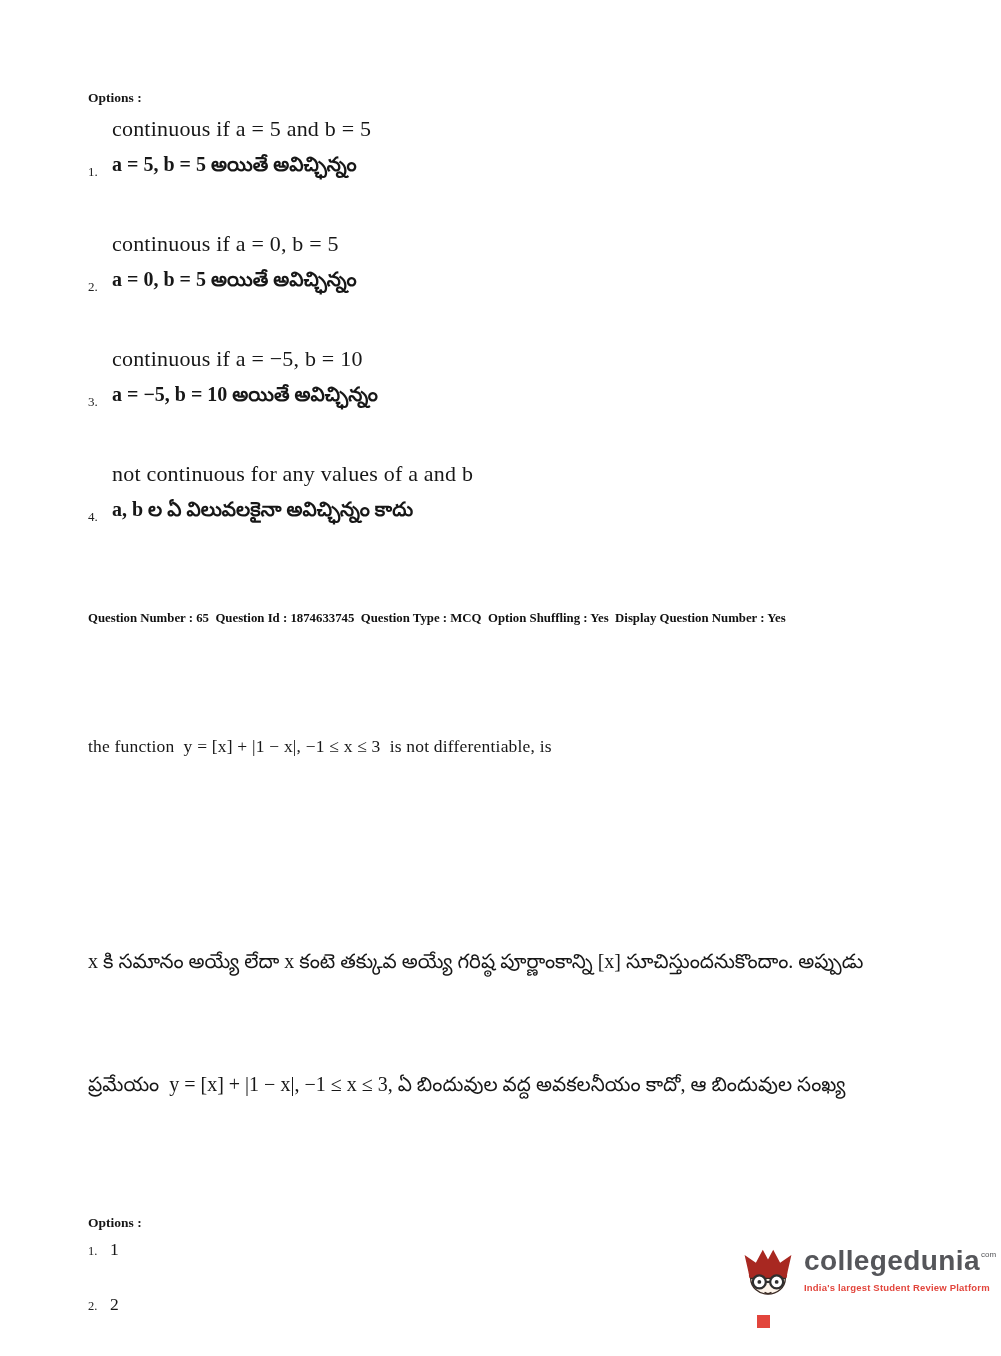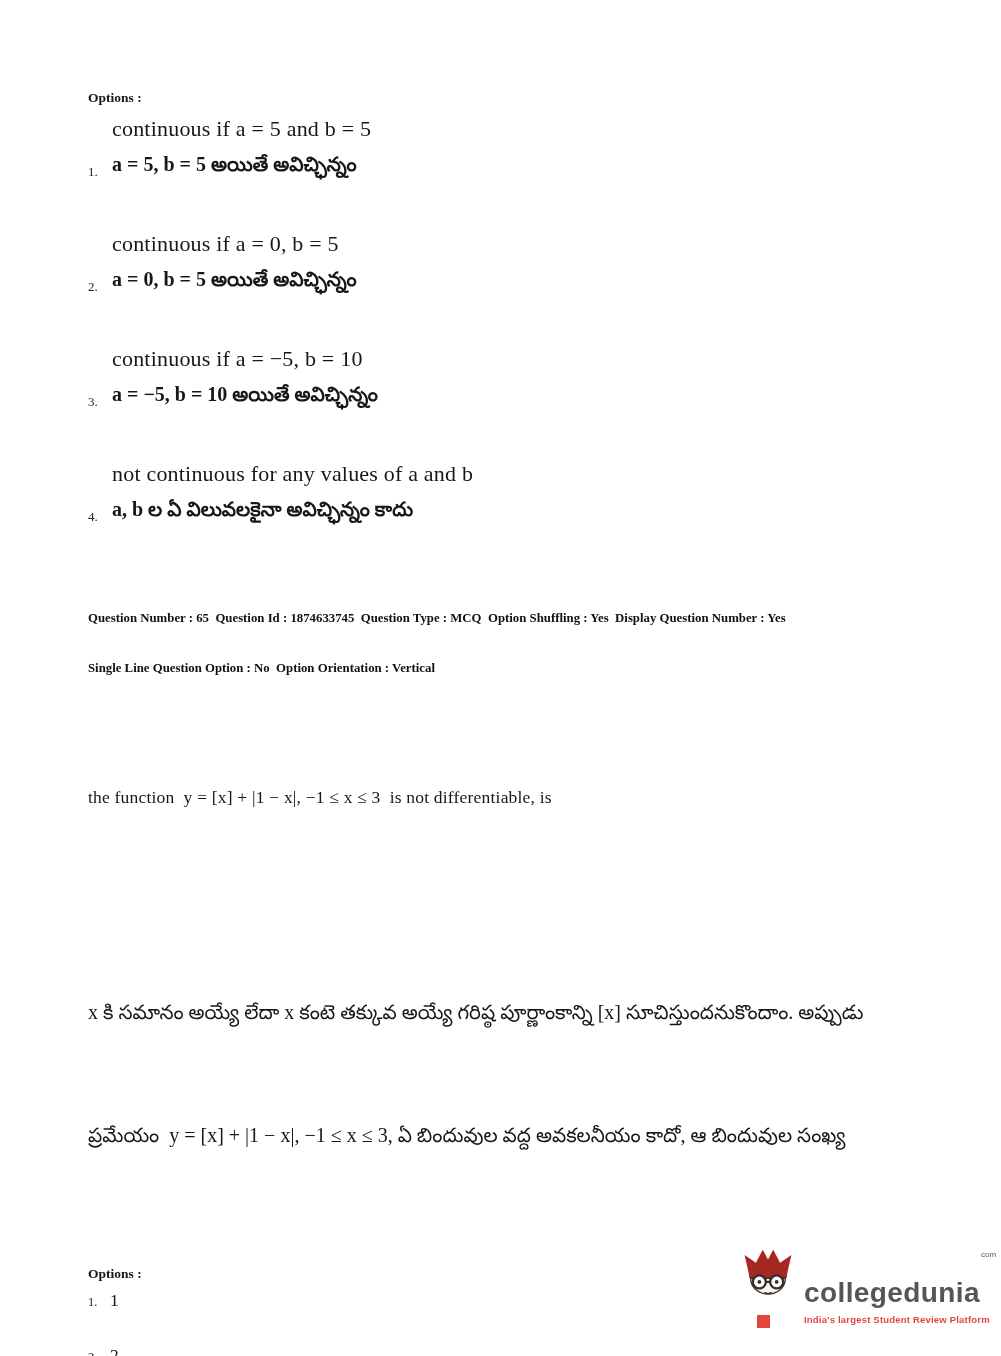--- a/index.html
+++ b/index.html
@@ -94,21 +94,20 @@
     margin-top: 7px;
     margin-left: 15px;
   }
   .brand-line { display: flex; align-items: flex-start; }
   .brand {
     font-size: 28px;
     font-weight: bold;
     color: #55565a;
     letter-spacing: 0.4px;
     line-height: 1.1;
-    margin-top: 32px;
   }
   .brand-suffix {
     font-size: 8px;
     color: #55565a;
     margin-top: 4px;
     margin-left: 1px;
   }
   .tagline {
     font-size: 9.5px;
     font-weight: bold;
@@ -151,21 +150,20 @@
   <div class="opt-block">
     <div class="opt-num">4.</div>
     <div class="opt-content">
       <div class="opt-en">not continuous for any values of a and b</div>
       <div class="opt-te">a, b ల ఏ విలువలకైనా అవిచ్ఛిన్నం కాదు</div>
     </div>
   </div>
 
   <div class="meta meta-65">
     <div>Question Number : 65  Question Id : 1874633745  Question Type : MCQ  Option Shuffling : Yes  Display Question Number : Yes</div>
-    <div>Single Line Question Option : No  Option Orientation : Vertical</div>
   </div>
 
   <div class="q-en">
     <div>the function  y = [x] + |1 − x|, −1 ≤ x ≤ 3  is not differentiable, is</div>
   </div>
 
   <div class="q-te">
     <div>x కి సమానం అయ్యే లేదా x కంటె తక్కువ అయ్యే గరిష్ఠ పూర్ణాంకాన్ని [x] సూచిస్తుందనుకొందాం. అప్పుడు</div>
     <div>ప్రమేయం  y = [x] + |1 − x|, −1 ≤ x ≤ 3, ఏ బిందువుల వద్ద అవకలనీయం కాదో, ఆ బిందువుల సంఖ్య</div>
   </div>

